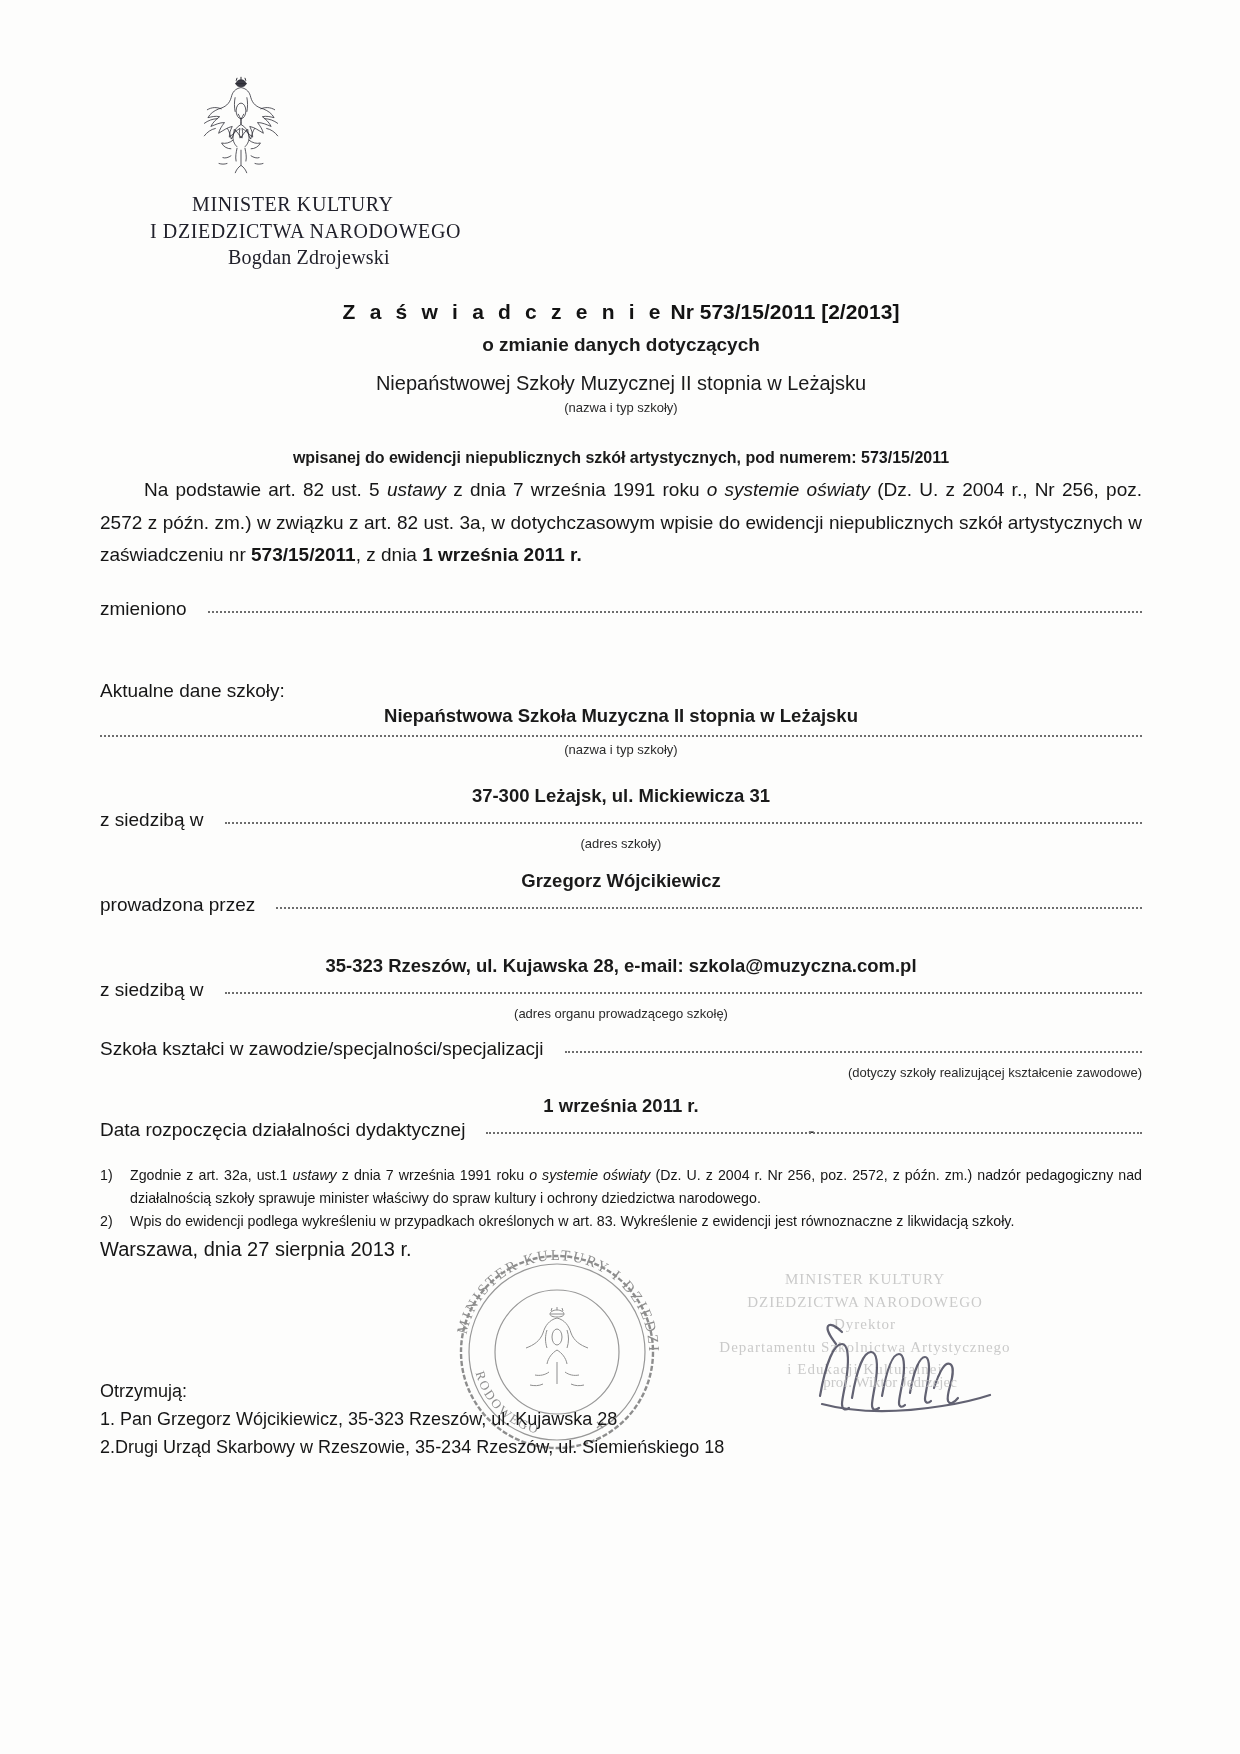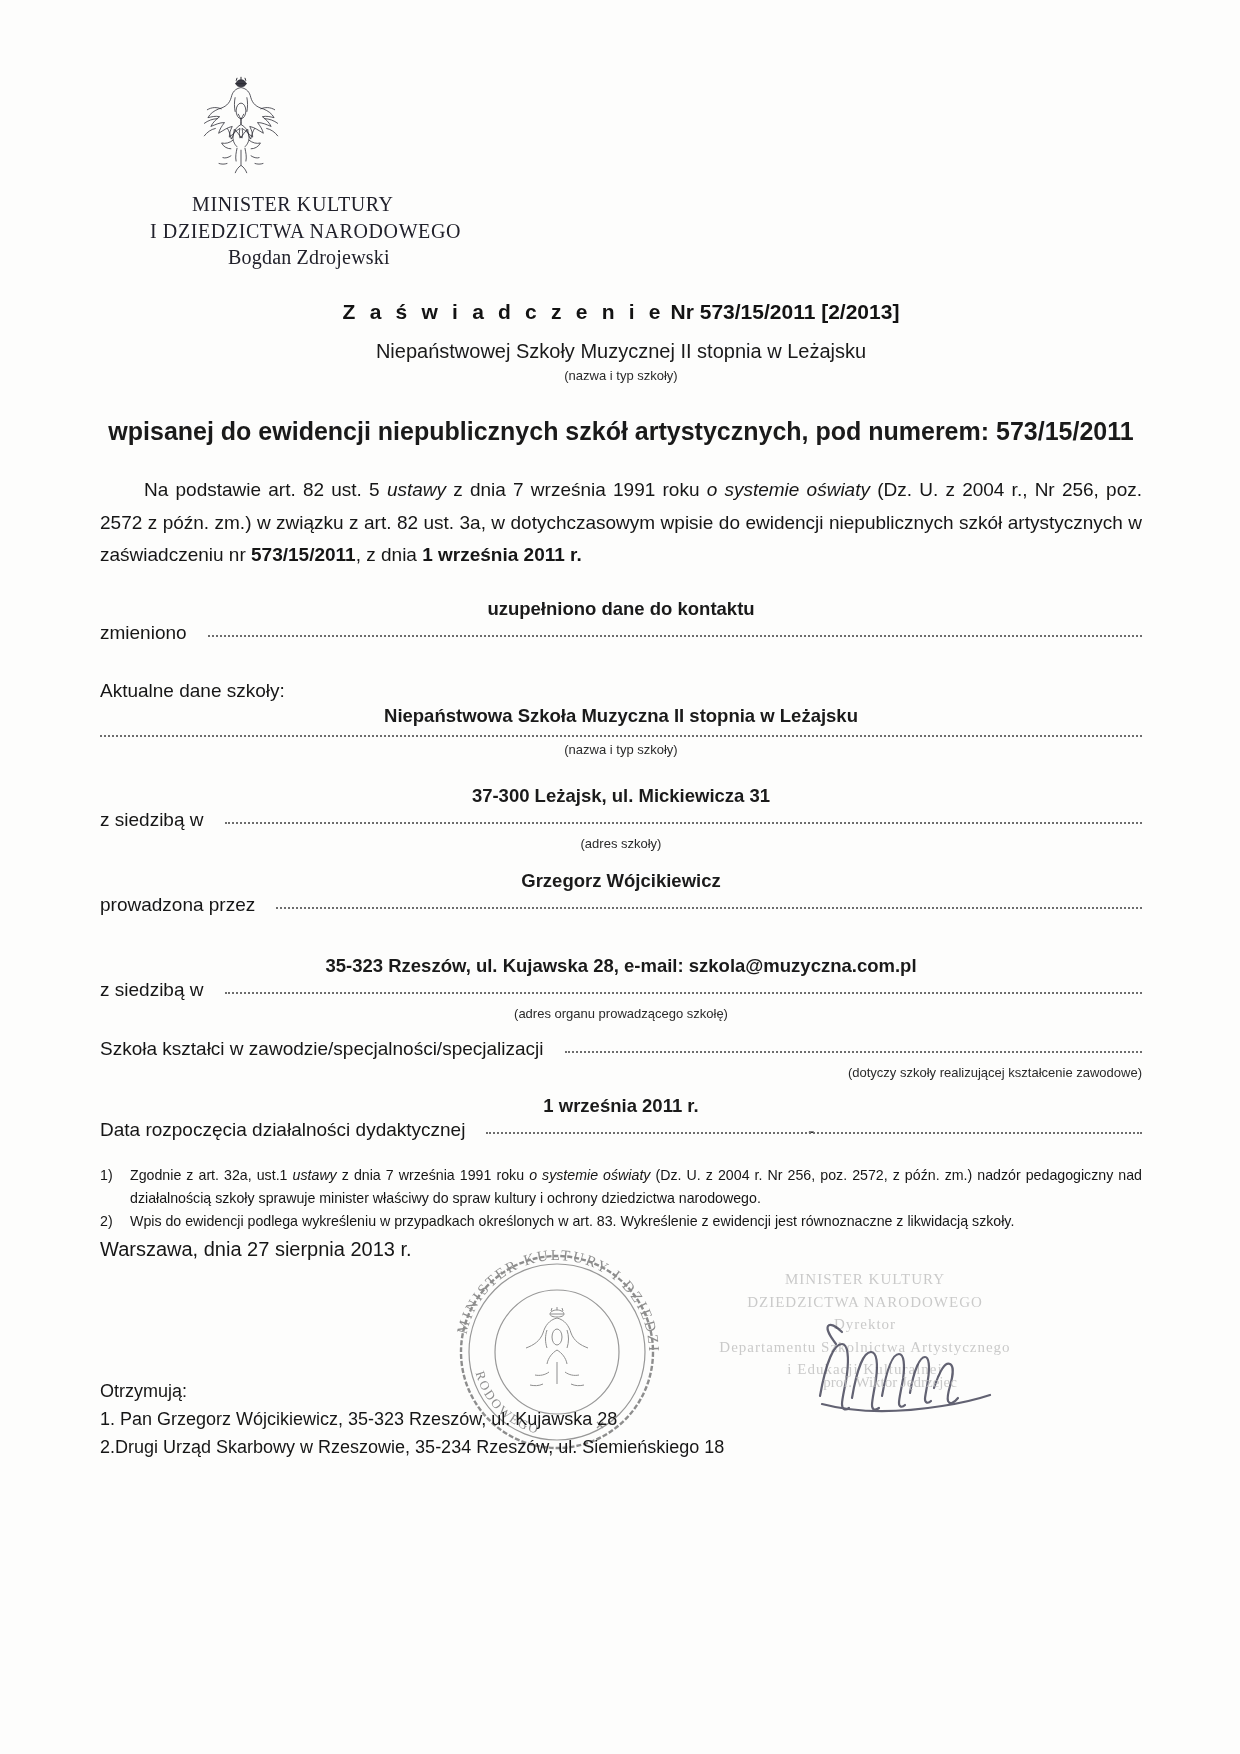--- a/index.html
+++ b/index.html
@@ -75,21 +75,21 @@
     font-weight: normal;
   }
   .caption {
     font-size: 13px;
     color: #2a2a2a;
     margin-top: 5px;
     font-weight: normal;
   }
   .registry-line {
     margin-top: 34px;
-    font-size: 25px;
+    font-size: 16px;
     font-weight: bold;
   }
 
   
   .legal {
     position: absolute;
     left: 100px;
     top: 474px;
     width: 1042px;
     font-size: 19px;
@@ -274,34 +274,34 @@
       <div class="l2">I DZIEDZICTWA NARODOWEGO</div>
       <div class="minister-name">Bogdan Zdrojewski</div>
     </div>
   </div>
 
   <div class="title-wrap">
     <div class="doc-title">
       <span class="spaced">Z a ś w i a d c z e n i e</span>
       <span>Nr 573/15/2011 [2/2013]</span>
     </div>
+    <div class="doc-subtitle">o zmianie danych dotyczących</div>
     <div class="school-name-top">Niepaństwowej Szkoły Muzycznej II stopnia w Leżajsku</div>
     <div class="caption">(nazwa i typ szkoły)</div>
     <div class="registry-line">
       <span>wpisanej do ewidencji niepublicznych szkół artystycznych, pod numerem:</span>
       <span>573/15/2011</span>
     </div>
   </div>
 
   <div class="legal">
     <span>Na podstawie art. 82 ust. 5 </span><i>ustawy</i><span> z dnia 7 września 1991 roku </span><i>o systemie oświaty</i><span> (Dz. U. z 2004 r., Nr 256, poz. 2572 z późn. zm.) w związku z art. 82 ust. 3a, w dotychczasowym wpisie do ewidencji niepublicznych szkół artystycznych w zaświadczeniu nr </span><b>573/15/2011</b><span>, z dnia </span><b>1 września 2011 r.</b>
   </div>
 
   <div class="field" style="top:598px;">
-    <div class="field-value">uzupełniono dane do kontaktu</div>
     <div class="field-row">
       <span class="field-label">zmieniono</span>
       <span class="dots"></span>
     </div>
   </div>
 
   <div class="plain-line" style="top:680px;">Aktualne dane szkoły:</div>
 
   <div class="field" style="top:705px;">
     <div class="field-value">Niepaństwowa Szkoła Muzyczna II stopnia w Leżajsku</div>

